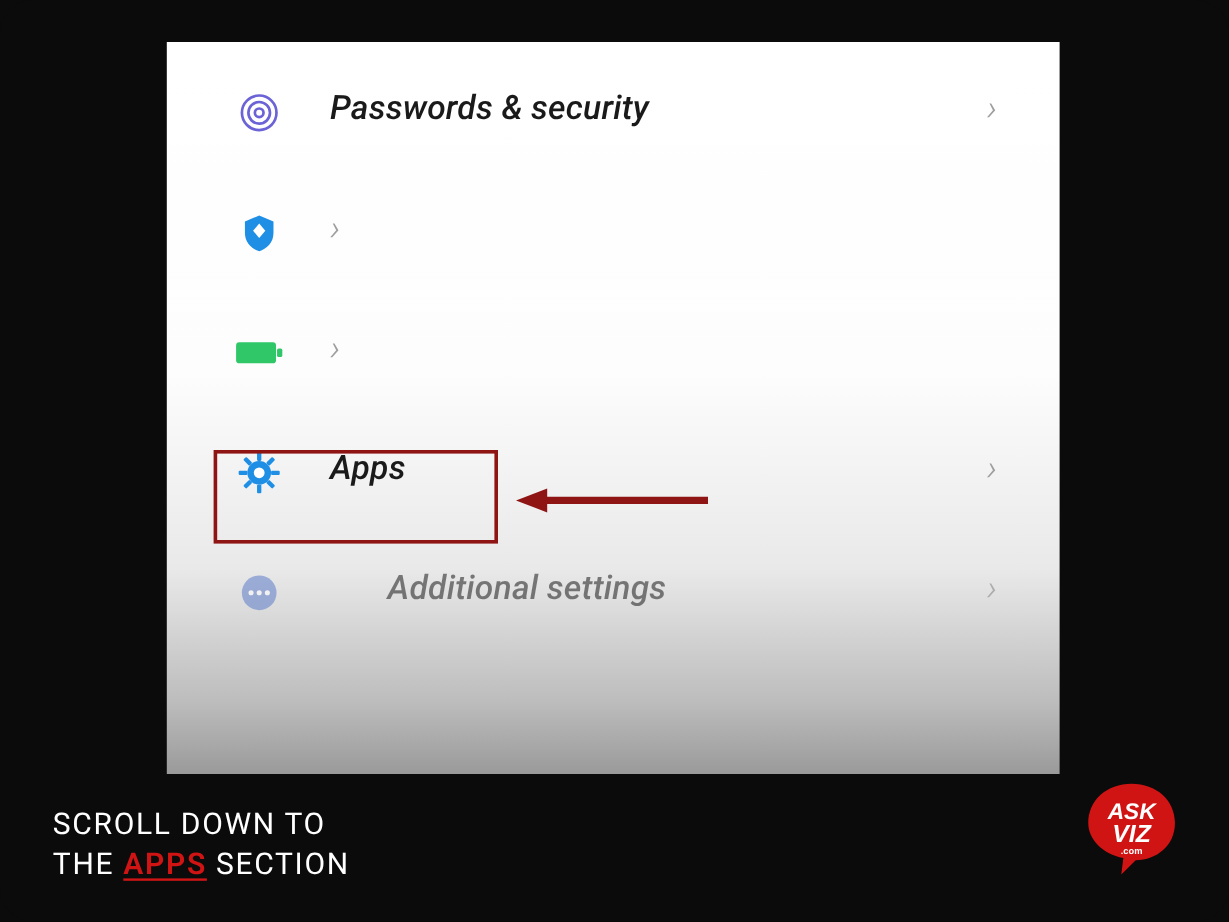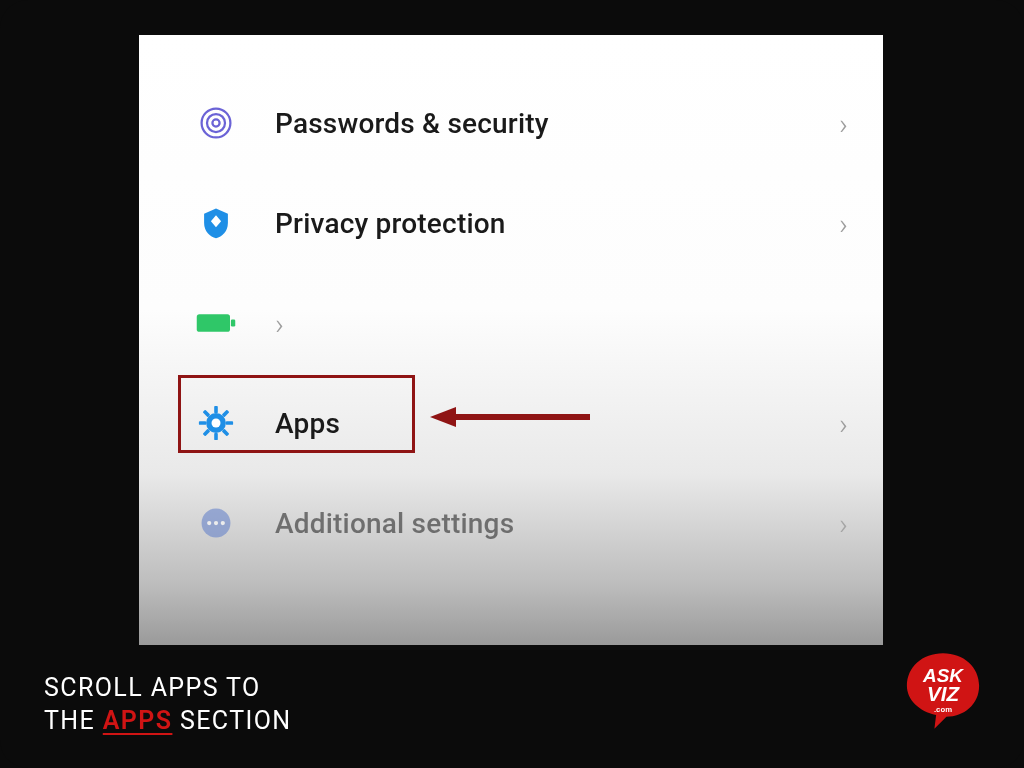--- a/index.html
+++ b/index.html
@@ -25,25 +25,25 @@
     width: 744px;
     height: 610px;
     background: linear-gradient(to bottom, #ffffff 0%, #fdfdfd 45%, #e9e9e9 72%, #bdbdbd 90%, #9a9a9a 100%);
     overflow: hidden;
   }
 
   .settings-list { padding-top: 38px; }
 
   .settings-item {
     display: flex;
-    align-items: center;
     height: 100px;
-    padding: 0 35px 0 56px;
+    padding: 0 52px 0 56px;
     cursor: pointer;
     position: relative;
+    font-style: italic;
   }
 
   .icon-slot {
     width: 42px;
     height: 42px;
     display: flex;
     align-items: center;
     justify-content: center;
     margin-right: 38px;
     flex-shrink: 0;
@@ -104,21 +104,21 @@
   .brand-badge {
     position: absolute;
     right: 38px;
     bottom: 34px;
     width: 86px;
     height: 86px;
     text-align: right;
   }
 
   
-  .settings-item.faded .item-label { color: rgba(26,26,26,0.55); }
+  .settings-item.faded .item-label { color: rgba(26,26,26,0.55); margin-left: 48px; }
   .settings-item.faded .chevron { color: rgba(120,120,120,0.5); }
   .settings-item.faded .icon-slot { opacity: 0.55; }
 
 </style>
 </head>
 <body>
 
 <div class="round-frame">
 
   <div class="screenshot-panel">
@@ -136,21 +136,20 @@
         <span class="chevron">›</span>
       </div>
 
       <div class="settings-item">
         <span class="icon-slot">
           <svg viewBox="0 0 40 40" width="34" height="34">
             <path d="M20 3 L34 9 V20 C34 30 27 36 20 38 C13 36 6 30 6 20 V9 Z" fill="#1f8fe6"></path>
             <path d="M20 11 L26 18 L20 25 L14 18 Z" fill="#ffffff"></path>
           </svg>
         </span>
-        <span class="item-label">Privacy protection</span>
         <span class="chevron">›</span>
       </div>
 
       <div class="settings-item">
         <span class="icon-slot">
           <svg viewBox="0 0 48 28" width="44" height="26">
             <rect x="2" y="4" width="38" height="20" rx="3" fill="#2fc768"></rect>
             <rect x="41" y="10" width="5" height="8" rx="1.5" fill="#2fc768"></rect>
           </svg>
         </span>
@@ -197,21 +196,21 @@
   <div class="highlight-box"></div>
 
   <div class="arrow-annotation">
     <svg viewBox="0 0 165 24" width="165" height="24">
       <line x1="160" y1="12" x2="22" y2="12" stroke="#8f1414" stroke-width="6"></line>
       <polygon points="0,12 26,2 26,22" fill="#8f1414"></polygon>
     </svg>
   </div>
 
   <div class="caption">
-    <span>SCROLL APPS TO</span><br>
+    <span>SCROLL DOWN TO</span><br>
     <span>THE </span><span class="hl">APPS</span><span> SECTION</span>
   </div>
 
   <div class="brand-badge">
     <svg viewBox="0 0 100 100" width="86" height="86">
       <path d="M50 6 C74 6 92 22 92 44 C92 66 74 80 54 80 L40 94 L42 78 C22 74 8 60 8 44 C8 22 26 6 50 6 Z" fill="#d01414"></path>
       <text x="50" y="40" text-anchor="middle" font-family="Arial Black, sans-serif" font-size="22" font-weight="900" fill="#ffffff" font-style="italic">ASK</text>
       <text x="50" y="62" text-anchor="middle" font-family="Arial Black, sans-serif" font-size="24" font-weight="900" fill="#ffffff" font-style="italic">VIZ</text>
       <text x="50" y="74" text-anchor="middle" font-family="Arial, sans-serif" font-size="9" font-weight="700" fill="#ffffff">.com</text>
     </svg>

